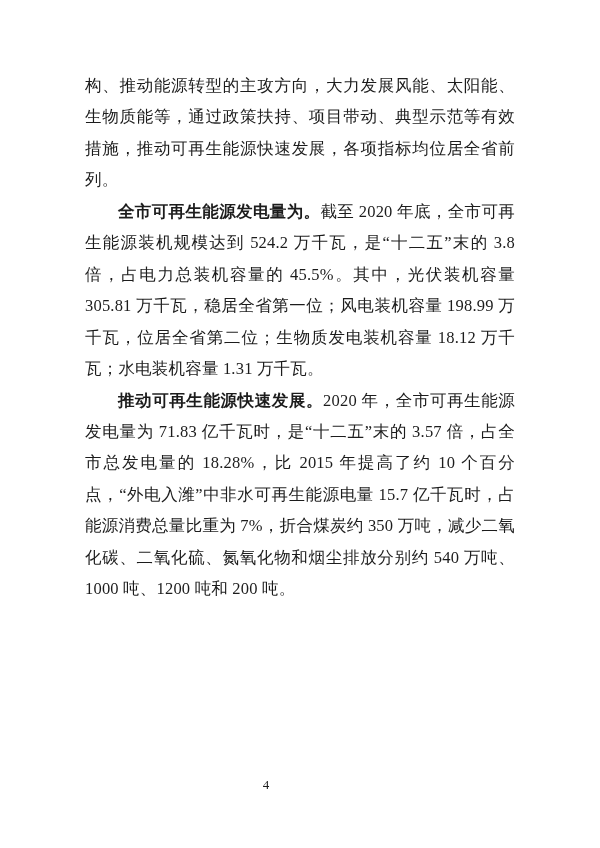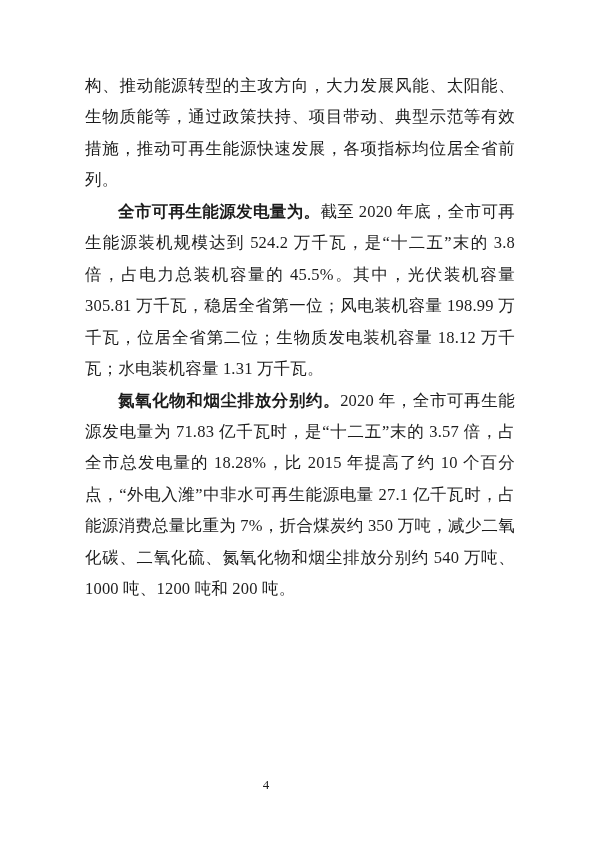--- a/index.html
+++ b/index.html
@@ -49,18 +49,18 @@
     color: #1c1c1c;
   }
 </style>
 </head>
 <body>
 
 <div class="page">
   <div class="content">
     <p class="para continuation"><span>构、推动能源转型的主攻方向，大力发展风能、太阳能、生物质能等，通过政策扶持、项目带动、典型示范等有效措施，推动可再生能源快速发展，各项指标均位居全省前列。</span></p>
     <p class="para"><b class="lead">全市可再生能源发电量为。</b><span>截至 2020 年底，全市可再生能源装机规模达到 524.2 万千瓦，是“十二五”末的 3.8 倍，占电力总装机容量的 45.5%。其中，光伏装机容量 305.81 万千瓦，稳居全省第一位；风电装机容量 198.99 万千瓦，位居全省第二位；生物质发电装机容量 18.12 万千瓦；水电装机容量 1.31 万千瓦。</span></p>
-    <p class="para"><b class="lead">氮氧化物和烟尘排放分别约。</b><span>2020 年，全市可再生能源发电量为 71.83 亿千瓦时，是“十二五”末的 3.57 倍，占全市总发电量的 18.28%，比 2015 年提高了约 10 个百分点，“外电入潍”中非水可再生能源电量 27.1 亿千瓦时，占能源消费总量比重为 7%，折合煤炭约 350 万吨，减少二氧化碳、二氧化硫、氮氧化物和烟尘排放分别约 540 万吨、1000 吨、1200 吨和 200 吨。</span></p>
+    <p class="para"><b class="lead">推动可再生能源快速发展。</b><span>2020 年，全市可再生能源发电量为 71.83 亿千瓦时，是“十二五”末的 3.57 倍，占全市总发电量的 18.28%，比 2015 年提高了约 10 个百分点，“外电入潍”中非水可再生能源电量 15.7 亿千瓦时，占能源消费总量比重为 7%，折合煤炭约 350 万吨，减少二氧化碳、二氧化硫、氮氧化物和烟尘排放分别约 540 万吨、1000 吨、1200 吨和 200 吨。</span></p>
   </div>
   <div class="footer">
     <span class="pagenum">4</span>
   </div>
 </div>
 
 </body></html>

